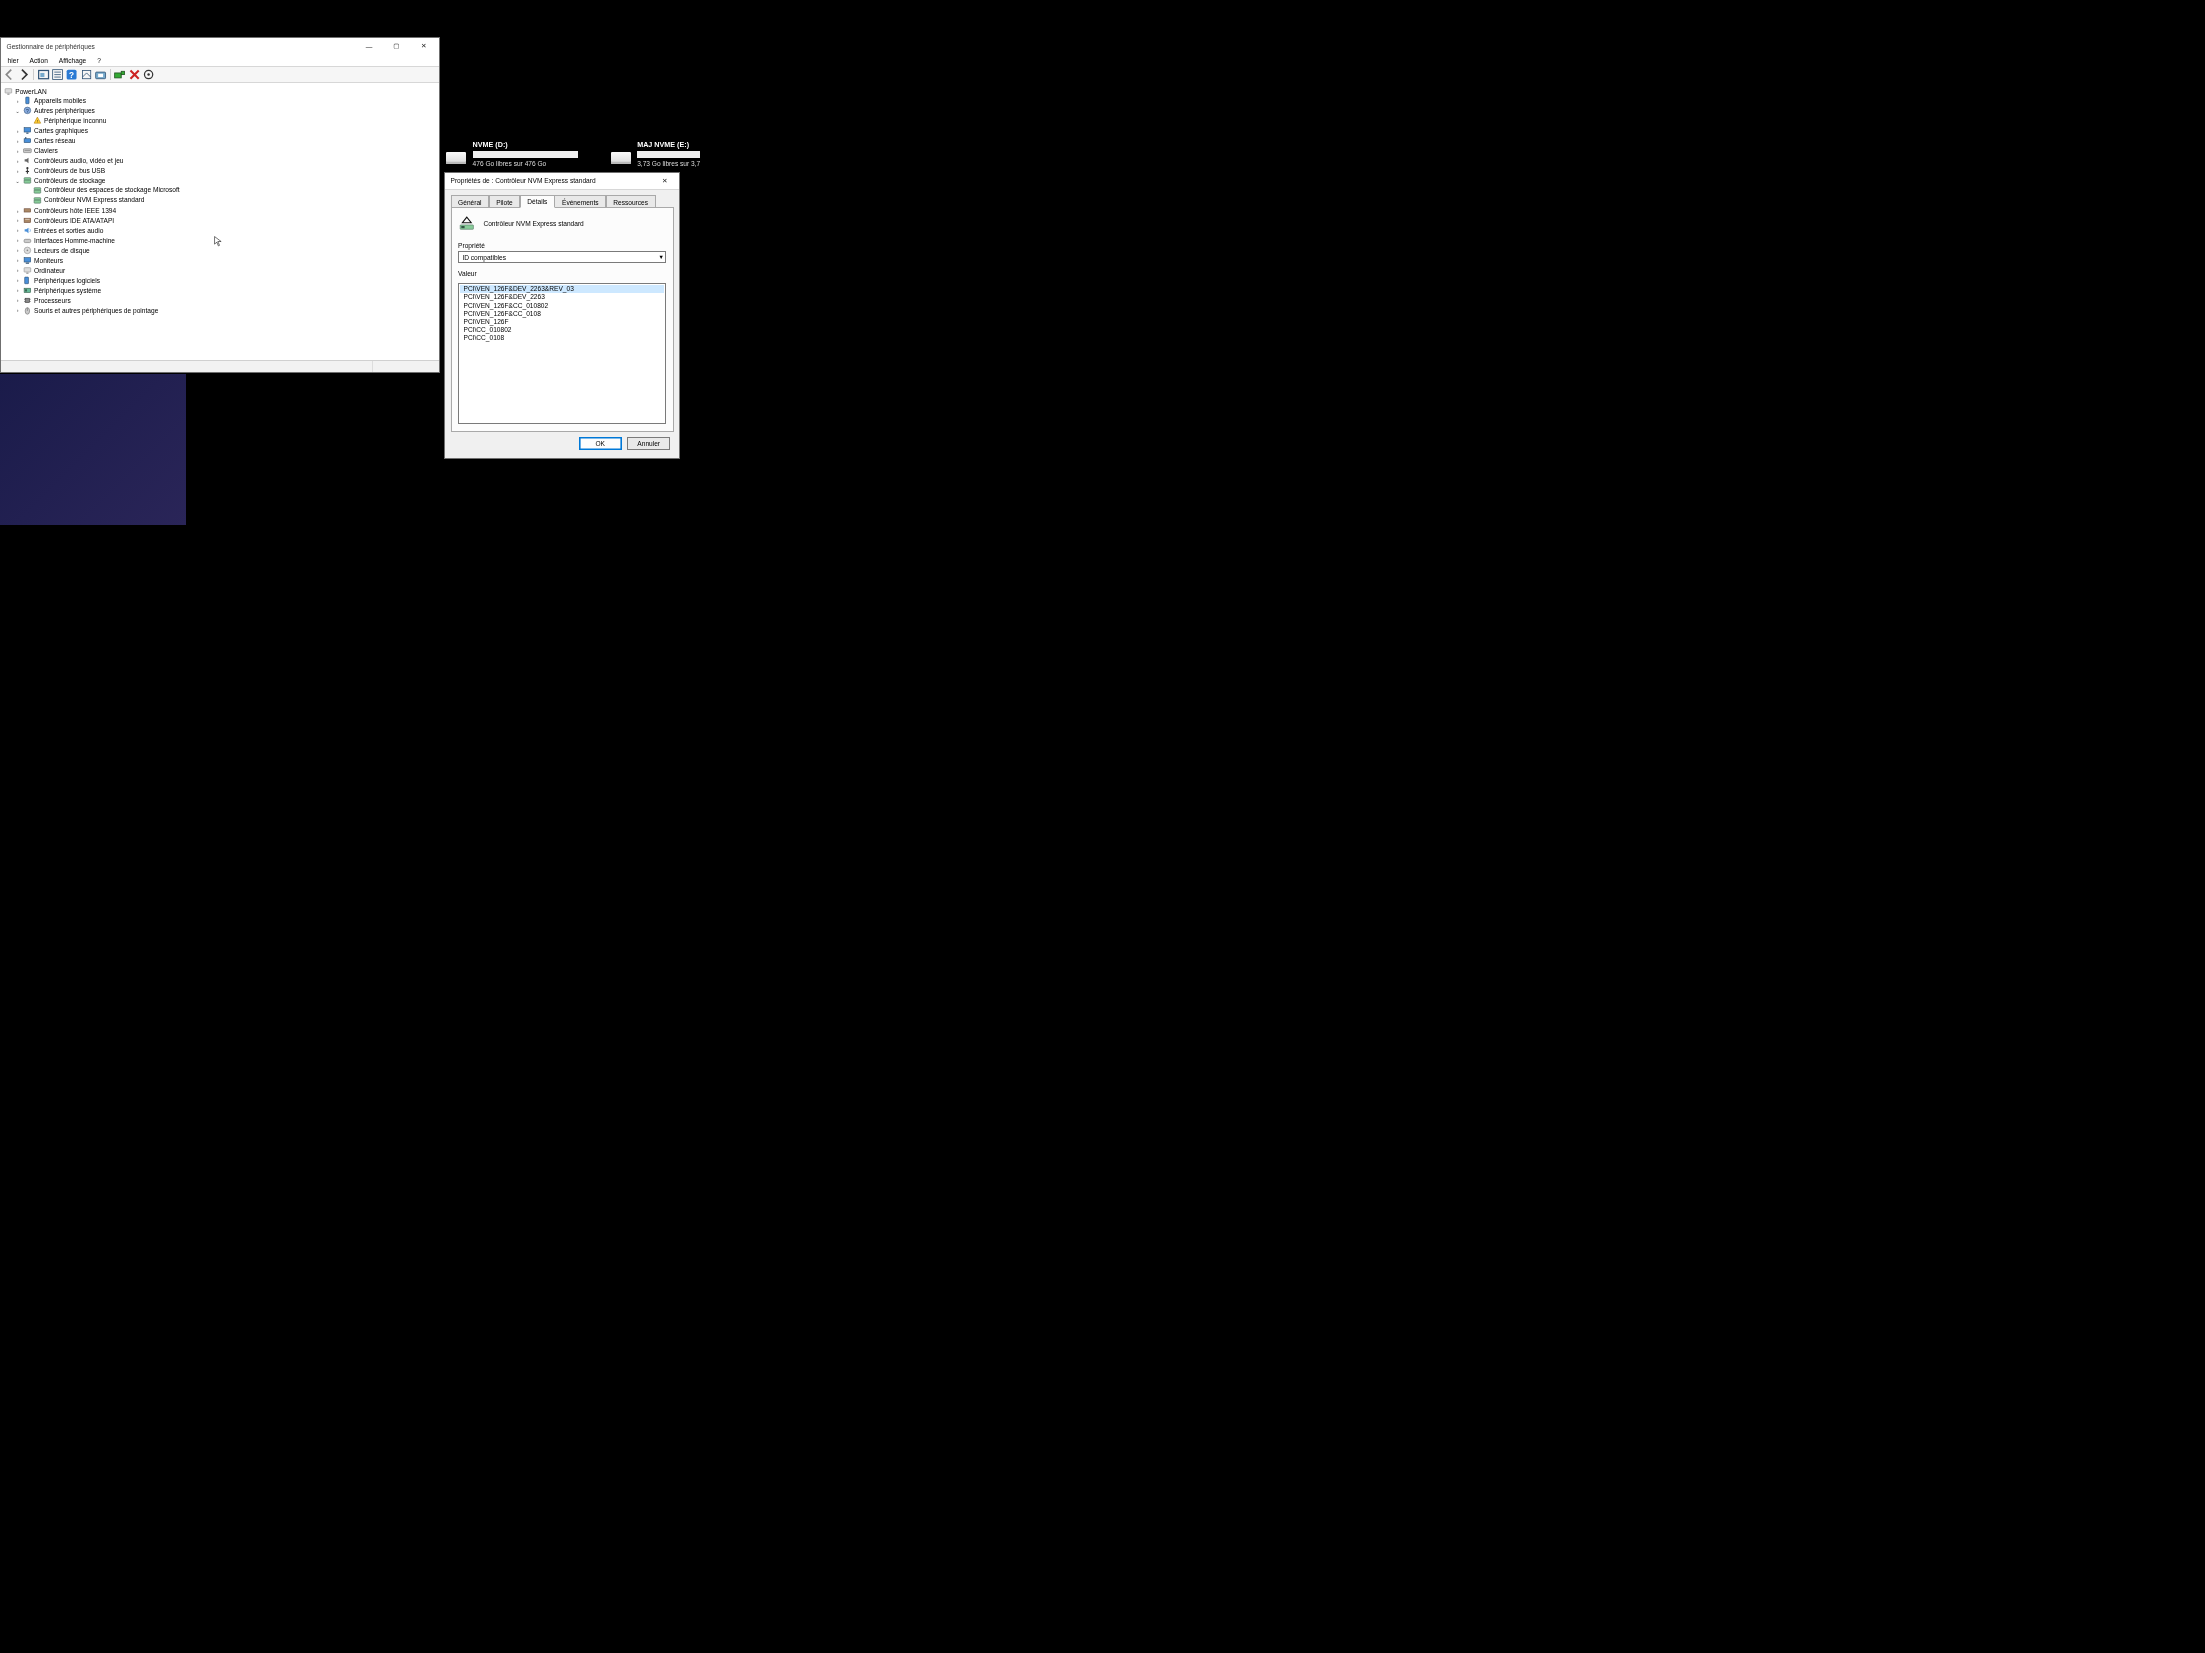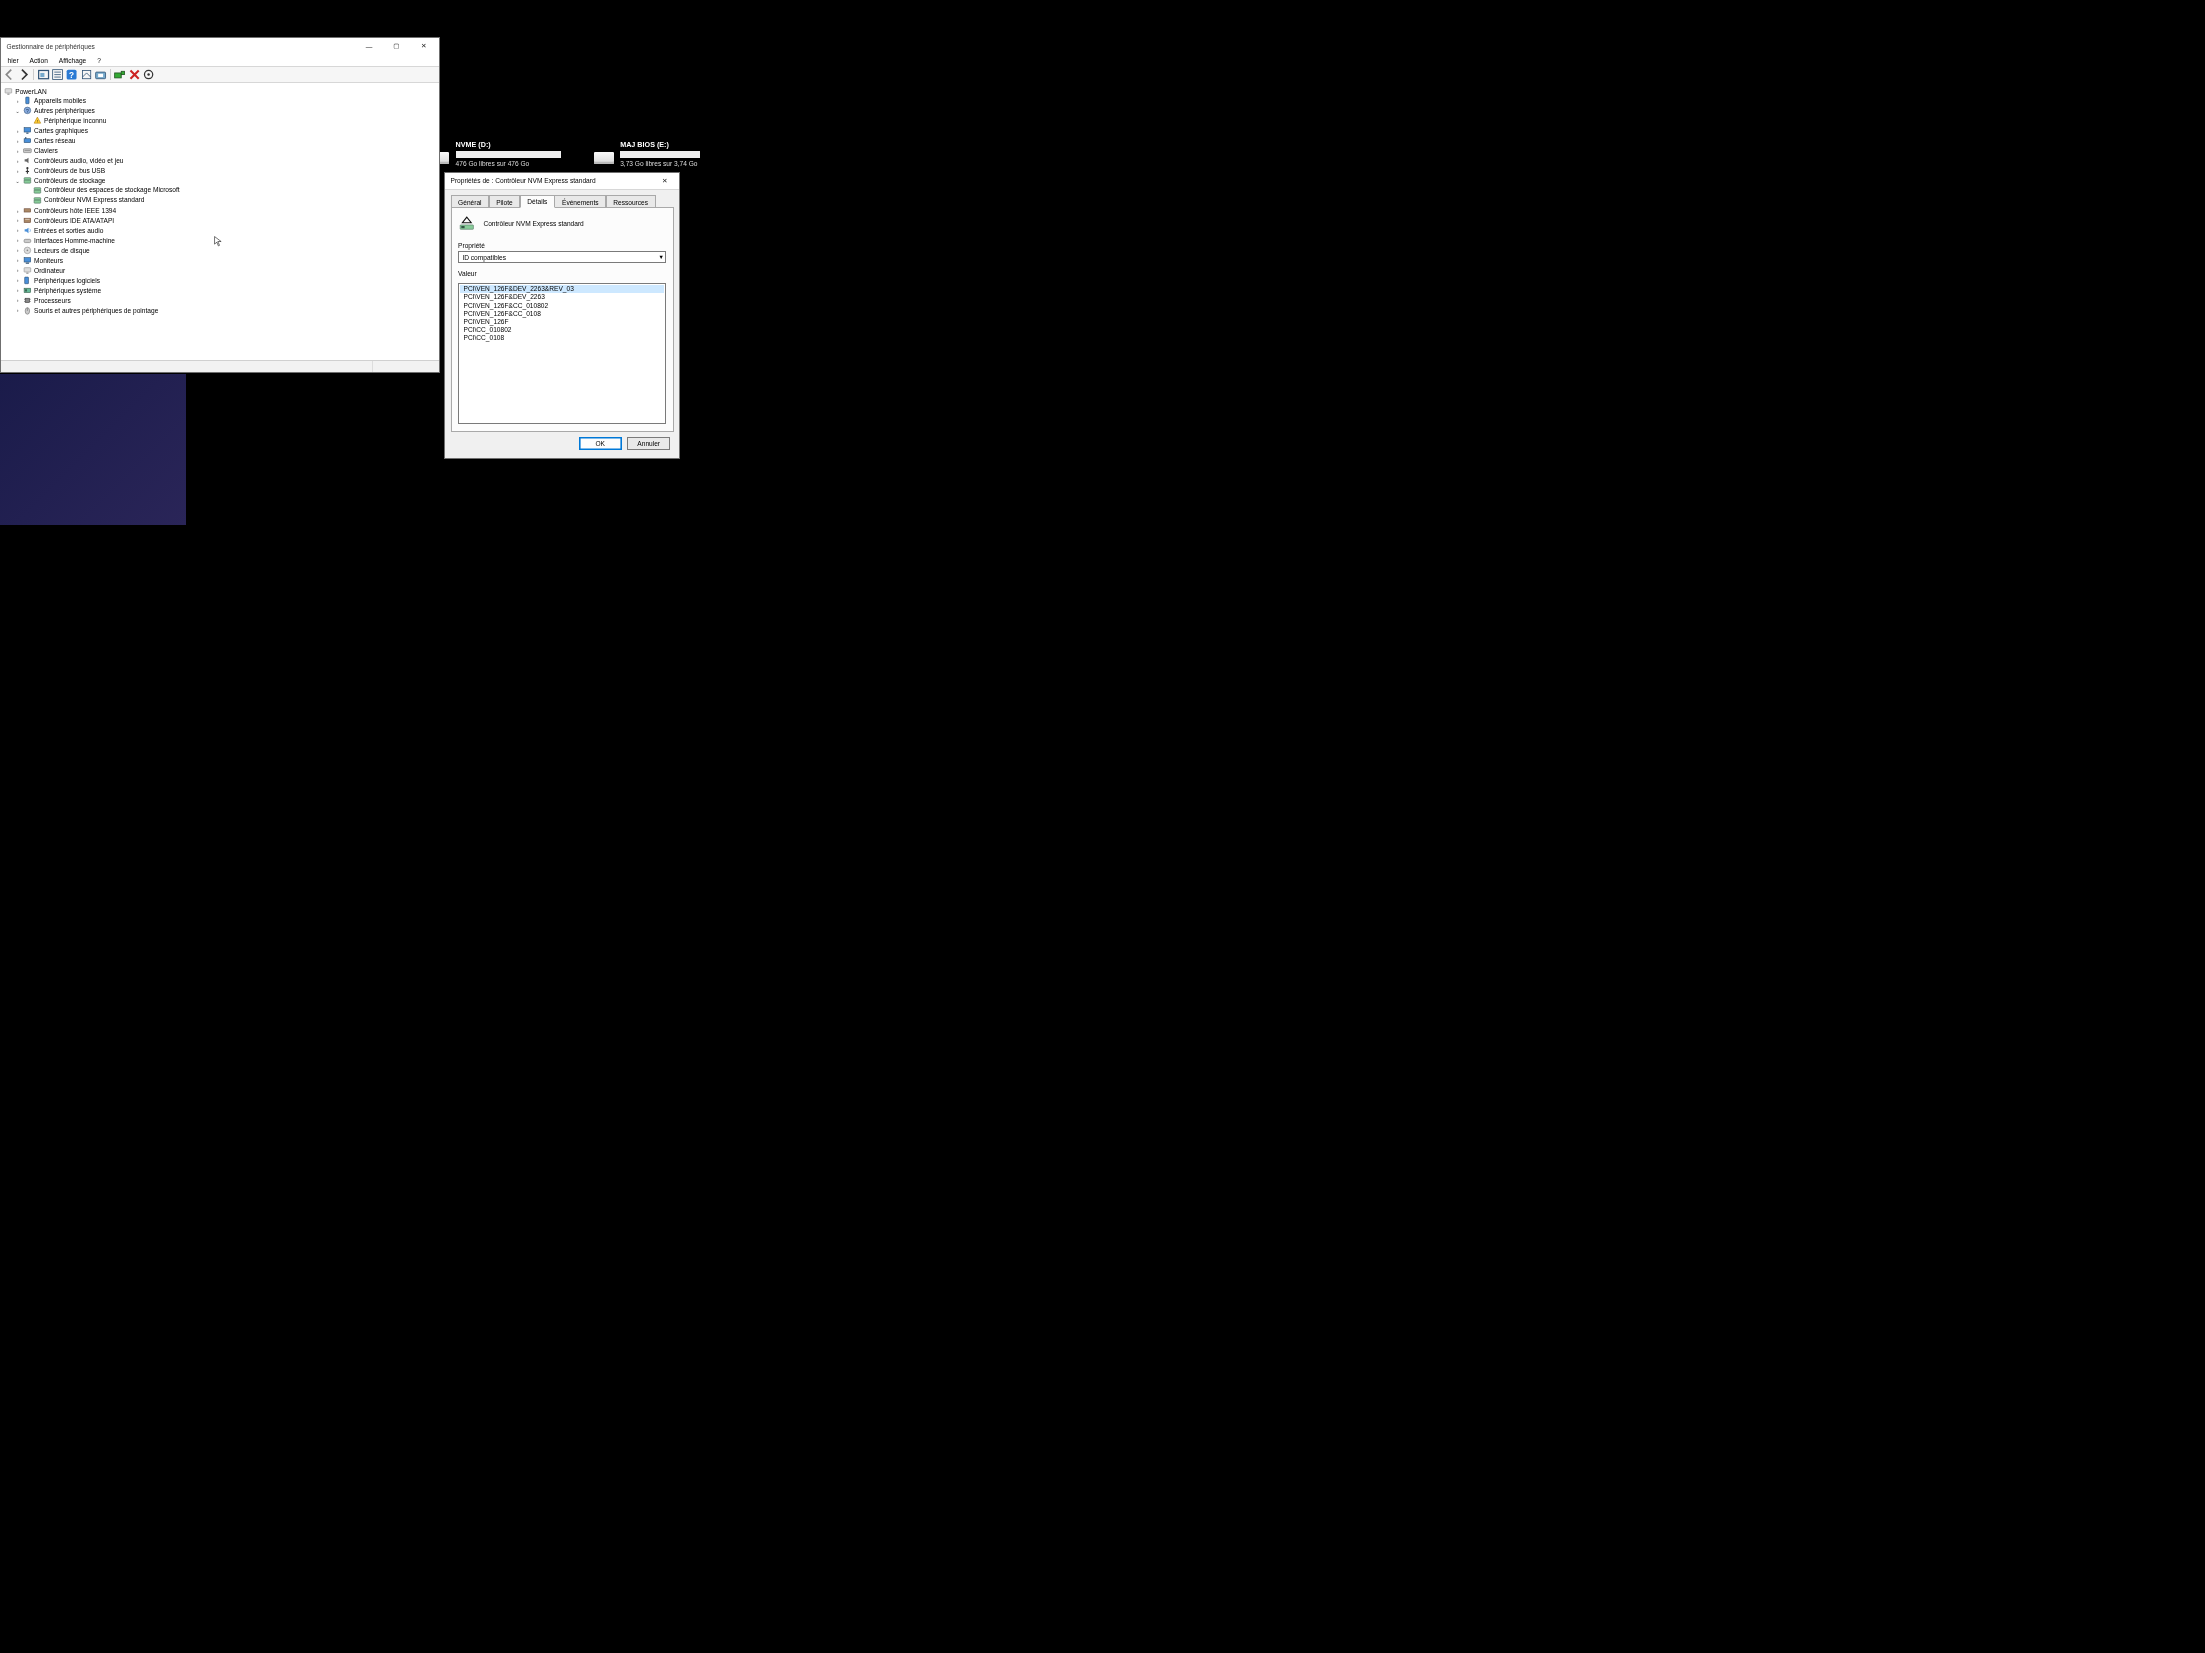--- a/index.html
+++ b/index.html
@@ -19,21 +19,21 @@
     position: absolute;
     left: 0; top: 374px;
     width: 186px; height: 151px;
     background: linear-gradient(135deg,#1a1b4a 0%,#2a2558 100%);
   }
 
   
   .drives {
     position: absolute;
     top: 140px;
-    left: 429px; right: 0;
+    left: 446px; right: 0;
     display: flex;
     gap: 33px;
     color: #fff;
   }
   .drive { display: flex; gap: 6.6px; align-items: flex-start; }
   .drive-icon {
     width: 20px; height: 12px;
     background: linear-gradient(#fafafa,#d9d9d9);
     border-radius: 1.1px;
     margin-top: 12px;
@@ -216,21 +216,21 @@
     <span class="drive-icon"></span>
     <div>
       <div class="drive-title">NVME (D:)</div>
       <div class="drive-bar"></div>
       <div class="drive-sub">476 Go libres sur 476 Go</div>
     </div>
   </div>
   <div class="drive">
     <span class="drive-icon"></span>
     <div>
-      <div class="drive-title">MAJ BIOS (E:)</div>
+      <div class="drive-title">MAJ NVME (E:)</div>
       <div class="drive-bar"></div>
       <div class="drive-sub">3,73 Go libres sur 3,74 Go</div>
     </div>
   </div>
 </div>
 
 <div class="dm">
   <div class="dm-titlebar">
     <span class="dm-title">Gestionnaire de périphériques</span>
     <span class="winbtn">―</span>

